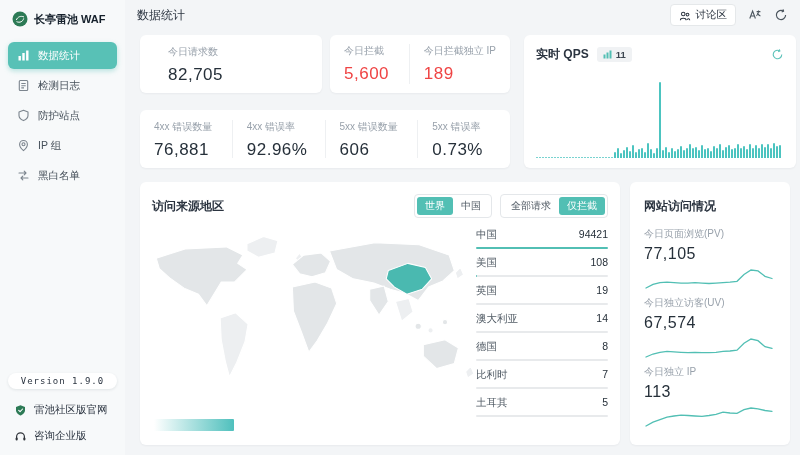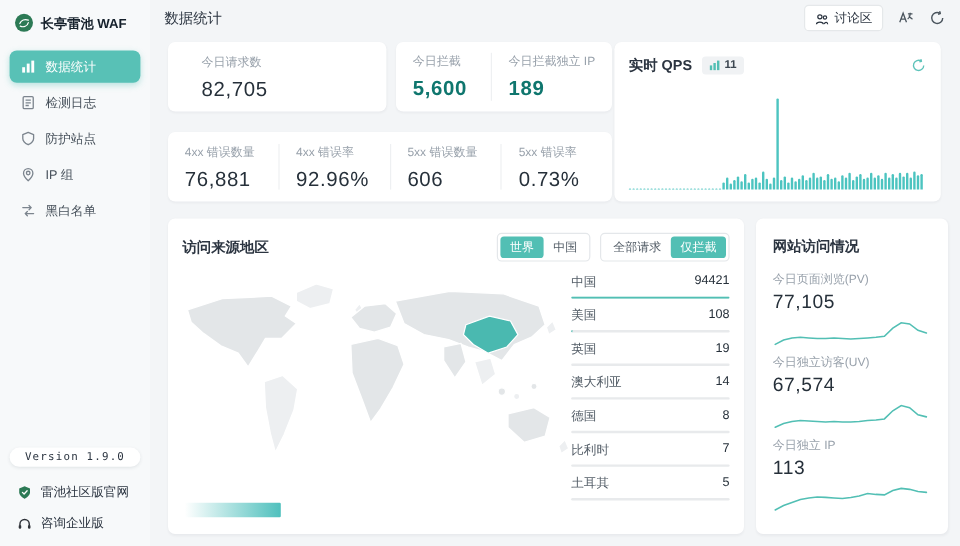--- a/index.html
+++ b/index.html
@@ -36,24 +36,24 @@
   .card-title { font-size:12px; font-weight:600; color:#2b3440; }
 
   
   #card-requests { left:15px; top:35px; width:182px; height:58px; padding:10px 14px; }
   #card-blocks   { left:205px; top:35px; width:180px; height:58px; padding:10px 0; display:flex;align-items:center; }
   #card-errors   { left:15px;  top:110px; width:370px; height:58px; padding:10px 0; display:flex; }
   .stat-cell { flex:1; padding:0 14px; }
   .stat-cell + .stat-cell { border-left:1px solid #eef0f2; }
   .stat-label { font-size:10px; color:#98a1ab; margin-bottom:6px; white-space:nowrap; }
   .stat-value { font-size:17px; font-weight:500; color:#26303a; letter-spacing:.5px; }
-  .stat-value.orange { color:#0f766e;font-weight:bold; }
-
-  
-  #card-qps { left:387px; top:35px; width:272px; height:133px; padding:11px 12px; }
+  .stat-value.orange { color:#ef4444; }
+
+  
+  #card-qps { left:399px; top:35px; width:272px; height:133px; padding:11px 12px; }
   .qps-head { display:flex; align-items:center; }
   .qps-badge { display:flex; align-items:center; gap:4px; background:#f0f2f4; border-radius:3px;
                padding:2px 6px; margin-left:8px; font-size:9.5px; font-weight:bold; color:#3c4650; }
   .qps-refresh { margin-left:auto; color:#5ec3ba; cursor:pointer; display:flex; }
   .qps-chart { position:absolute; left:12px; right:12px; bottom:10px; height:78px;
                display:flex; align-items:flex-end; gap:1px; }
   .qps-bar { width:2px; flex:none; background:#4cc4c0; border-radius:1px 1px 0 0; }
 
   
   #card-region { left:15px; top:182px; width:480px; height:263px; padding:12px 12px; }

